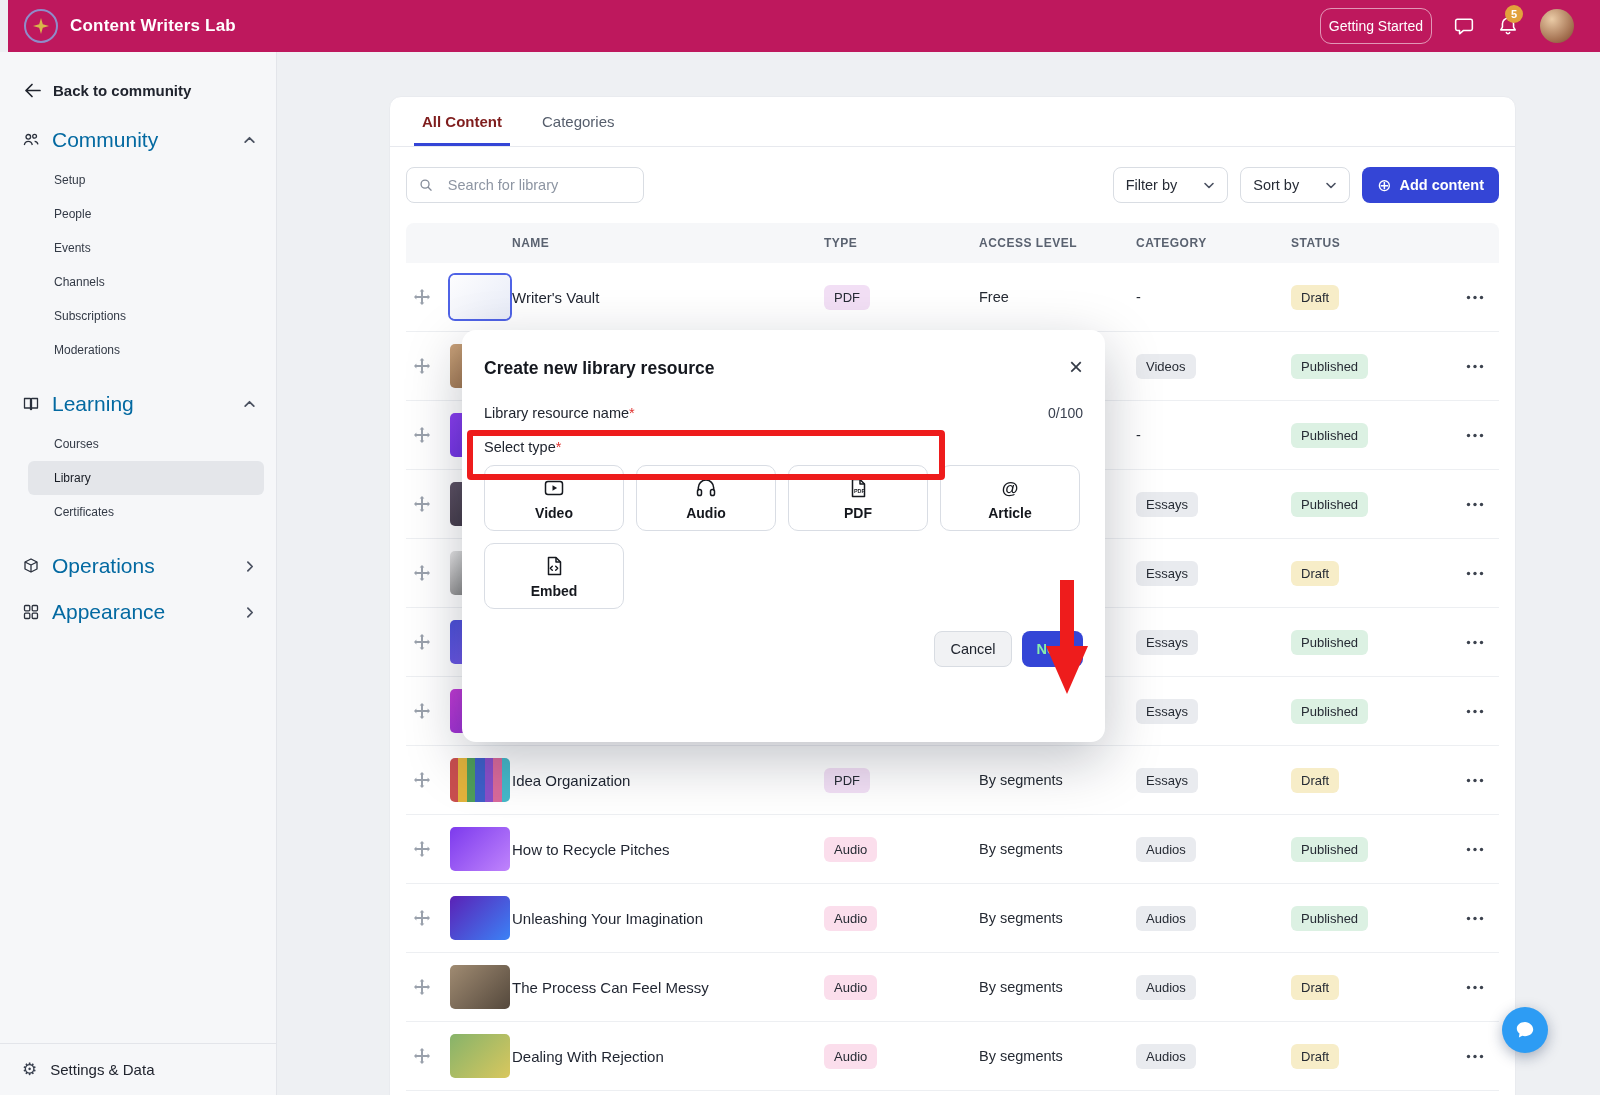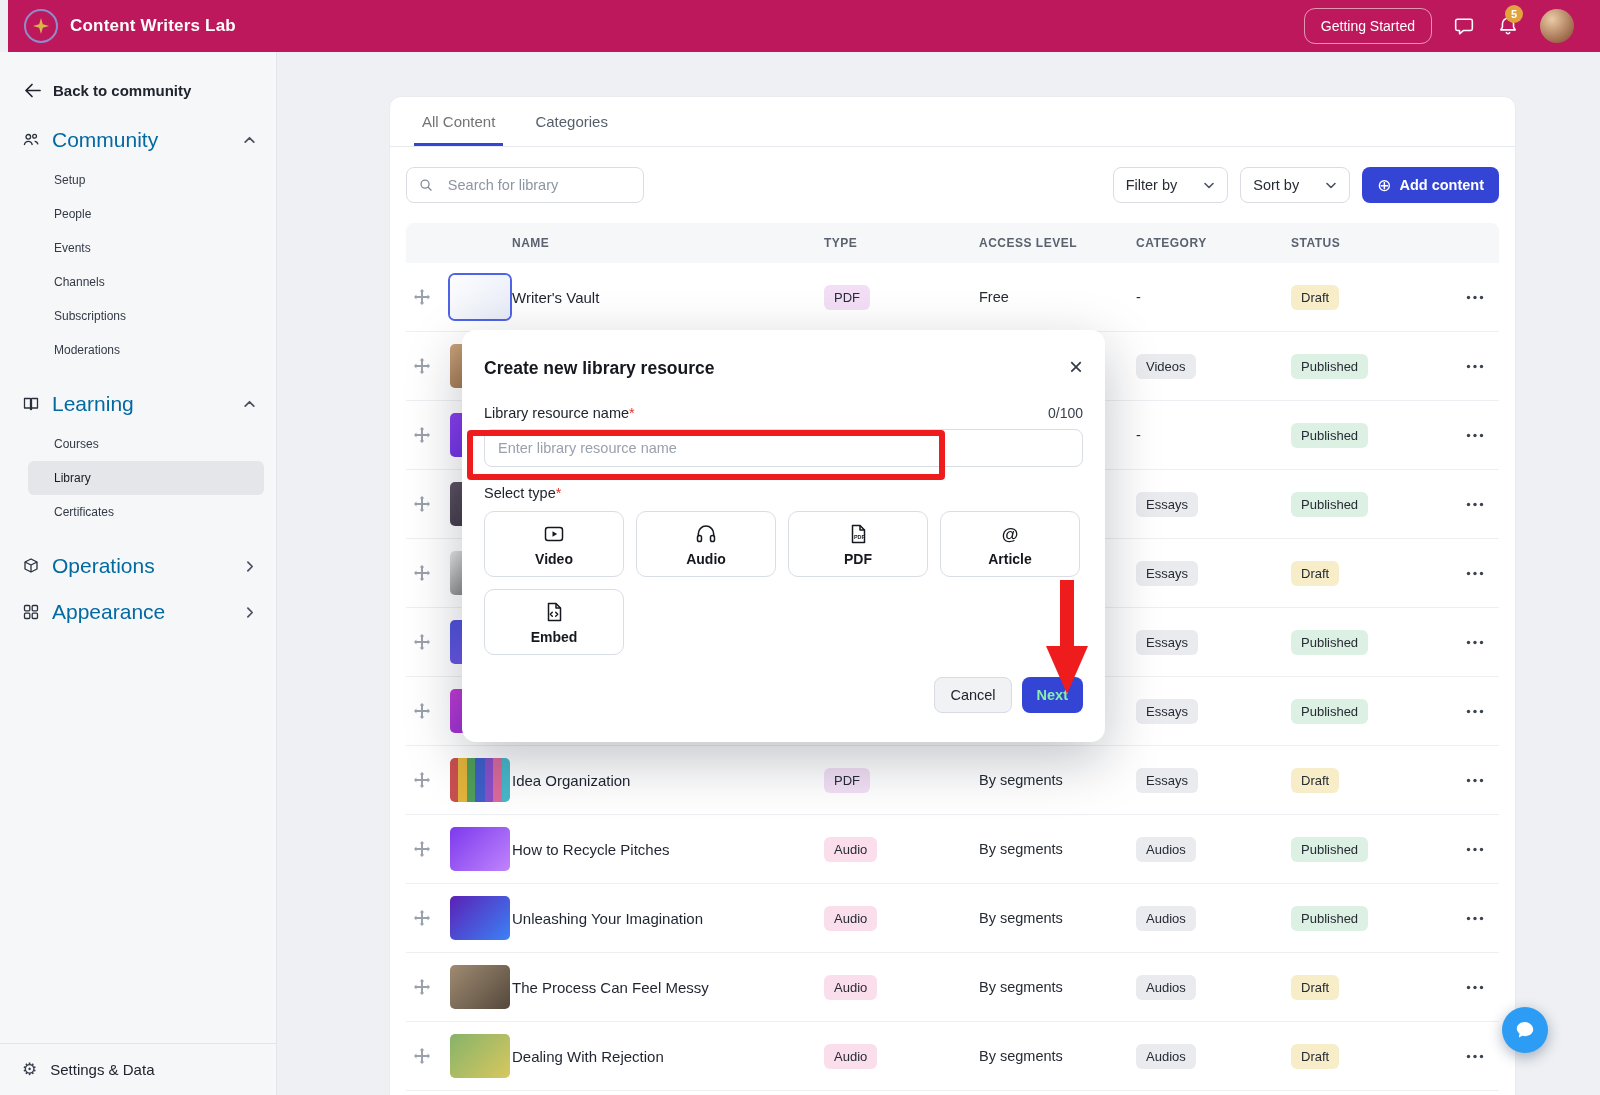--- a/index.html
+++ b/index.html
@@ -4,42 +4,42 @@
 <style>
   * { margin:0; padding:0; box-sizing:border-box; }
   body { font-family:"Liberation Sans","DejaVu Sans",sans-serif; background:#dfe1e6; }
   .screen { position:relative; width:1600px; height:1095px; overflow:hidden; background:#eef0f3; }
 
   
   .header { position:absolute; top:0; left:8px; right:0; height:52px; background:#be185d; display:flex; align-items:center; padding:0 26px 0 16px; z-index:30; }
   .logo { width:34px; height:34px; border-radius:50%; border:2px solid #8f8cc9; display:flex; align-items:center; justify-content:center; margin-right:12px; }
   .app-title { color:#ffffff; font-size:17px; font-weight:bold; letter-spacing:.2px; }
   .hdr-right { margin-left:auto; display:flex; align-items:center; gap:20px; }
-  .hdr-btn { border:1px solid rgba(255,255,255,.55); color:#fff; border-radius:11px; padding:9px 16px; font-size:14px; background:transparent; cursor:pointer; }
+  .hdr-btn { border:1px solid rgba(255,255,255,.55); color:#fff; border-radius:11px; padding:9px 8px; font-size:14px; background:transparent; cursor:pointer; }
   .icon-btn { position:relative; width:24px; height:24px; display:flex; align-items:center; justify-content:center; cursor:pointer; }
   .badge-count { position:absolute; top:-9px; right:-3px; min-width:18px; height:18px; border-radius:9px; background:#e2a23c; color:#fff; font-size:11px; font-weight:bold; display:flex; align-items:center; justify-content:center; padding:0 4px; }
   .avatar { width:34px; height:34px; border-radius:50%; background:radial-gradient(circle at 35% 30%, #eacba6, #a06c4c 70%, #6e4631); cursor:pointer; }
 
   
   .sidebar { position:absolute; top:52px; left:0; bottom:0; width:277px; background:#f6f7f9; border-right:1px solid #e3e5ea; z-index:10; }
   .back-link { display:flex; align-items:center; gap:12px; padding:30px 22px 18px 24px; font-size:15px; font-weight:bold; color:#20242e; cursor:pointer; }
   .side-section { display:flex; align-items:center; gap:12px; padding:11px 20px 11px 22px; cursor:pointer; }
   .s-label { font-size:21px; font-weight:normal; color:#0369a1; }
   .chev { margin-left:auto; display:flex; }
   .side-items { padding-bottom:6px; }
   .side-item { padding:10px 14px 10px 54px; font-size:12px; color:#333a46; cursor:pointer; border-radius:6px; margin:0 12px 0 0; }
   .side-item.active { background:#e4e6ea; margin-left:28px; padding-left:26px; color:#171b23; }
   .side-footer { position:absolute; bottom:0; left:0; right:0; border-top:1px solid #e3e5ea; padding:17px 22px; display:flex; align-items:center; gap:13px; font-size:15px; color:#21252f; cursor:pointer; background:#f6f7f9; }
   .gear { font-size:17px; color:#3a4150; line-height:1; }
 
   
   .card { position:absolute; left:389px; top:96px; width:1127px; height:1160px; background:#ffffff; border-radius:12px; border:1px solid #e9ebef; }
   .tabs { height:50px; display:flex; align-items:flex-end; padding:0 12px; border-bottom:1px solid #e7e9ee; }
   .tab { padding:14px 8px 13px; margin:0 12px; font-size:15px; color:#565e6c; cursor:pointer; border-bottom:3px solid transparent; }
-  .tab.active { color:#737373; font-weight:normal; border-bottom-color:#3445d6; }
+  .tab.active { color:#7f1d1d; font-weight:bold; border-bottom-color:#3445d6; }
   .toolbar { display:flex; align-items:center; margin:20px 16px; gap:12px; }
   .searchbox { display:flex; align-items:center; gap:15px; width:238px; height:36px; border:1px solid #d9dde3; border-radius:8px; padding:0 12px; background:#fff; }
   .searchbox input { border:none; outline:none; font-size:14.5px; color:#1f242e; width:100%; font-family:inherit; }
   .searchbox input::placeholder { color:#8d95a2; }
   .spacer { flex:1; }
   .select-btn { height:36px; display:flex; align-items:center; gap:26px; border:1px solid #d9dde3; border-radius:8px; background:#fff; padding:0 12px; font-size:14.5px; color:#272c36; cursor:pointer; }
   .primary-btn { height:36px; display:flex; align-items:center; gap:8px; background:#3445d6; color:#fff; border:none; border-radius:8px; padding:0 15px; font-size:14.5px; font-weight:bold; cursor:pointer; }
   .plus-glyph { font-size:17px; font-weight:normal; line-height:1; }
 
   
@@ -526,21 +526,20 @@
     <div class="m-head">
       <div class="m-title">Create new library resource</div>
       <div class="m-close">×</div>
     </div>
     <div class="field-row">
       <div class="m-label">
         <span>Library resource name</span><span class="req">*</span>
       </div>
       <div class="counter">0/100</div>
     </div>
-    <input class="m-input" type="text" placeholder="Enter library resource name" style="">
     <div class="sel-label">
       <span>Select type</span><span class="req">*</span>
     </div>
     <div class="type-grid">
       <div class="type-card">
         <svg width="24" height="24" viewBox="0 0 24 24">
             <rect x="3.5" y="5.5" width="17" height="13" rx="2.5" fill="none" stroke="#15181e" stroke-width="1.5"></rect>
             <path d="M10.5 9.3l4.6 2.7-4.6 2.7z" fill="#15181e"></path>
           </svg>
         <span>Video</span>

